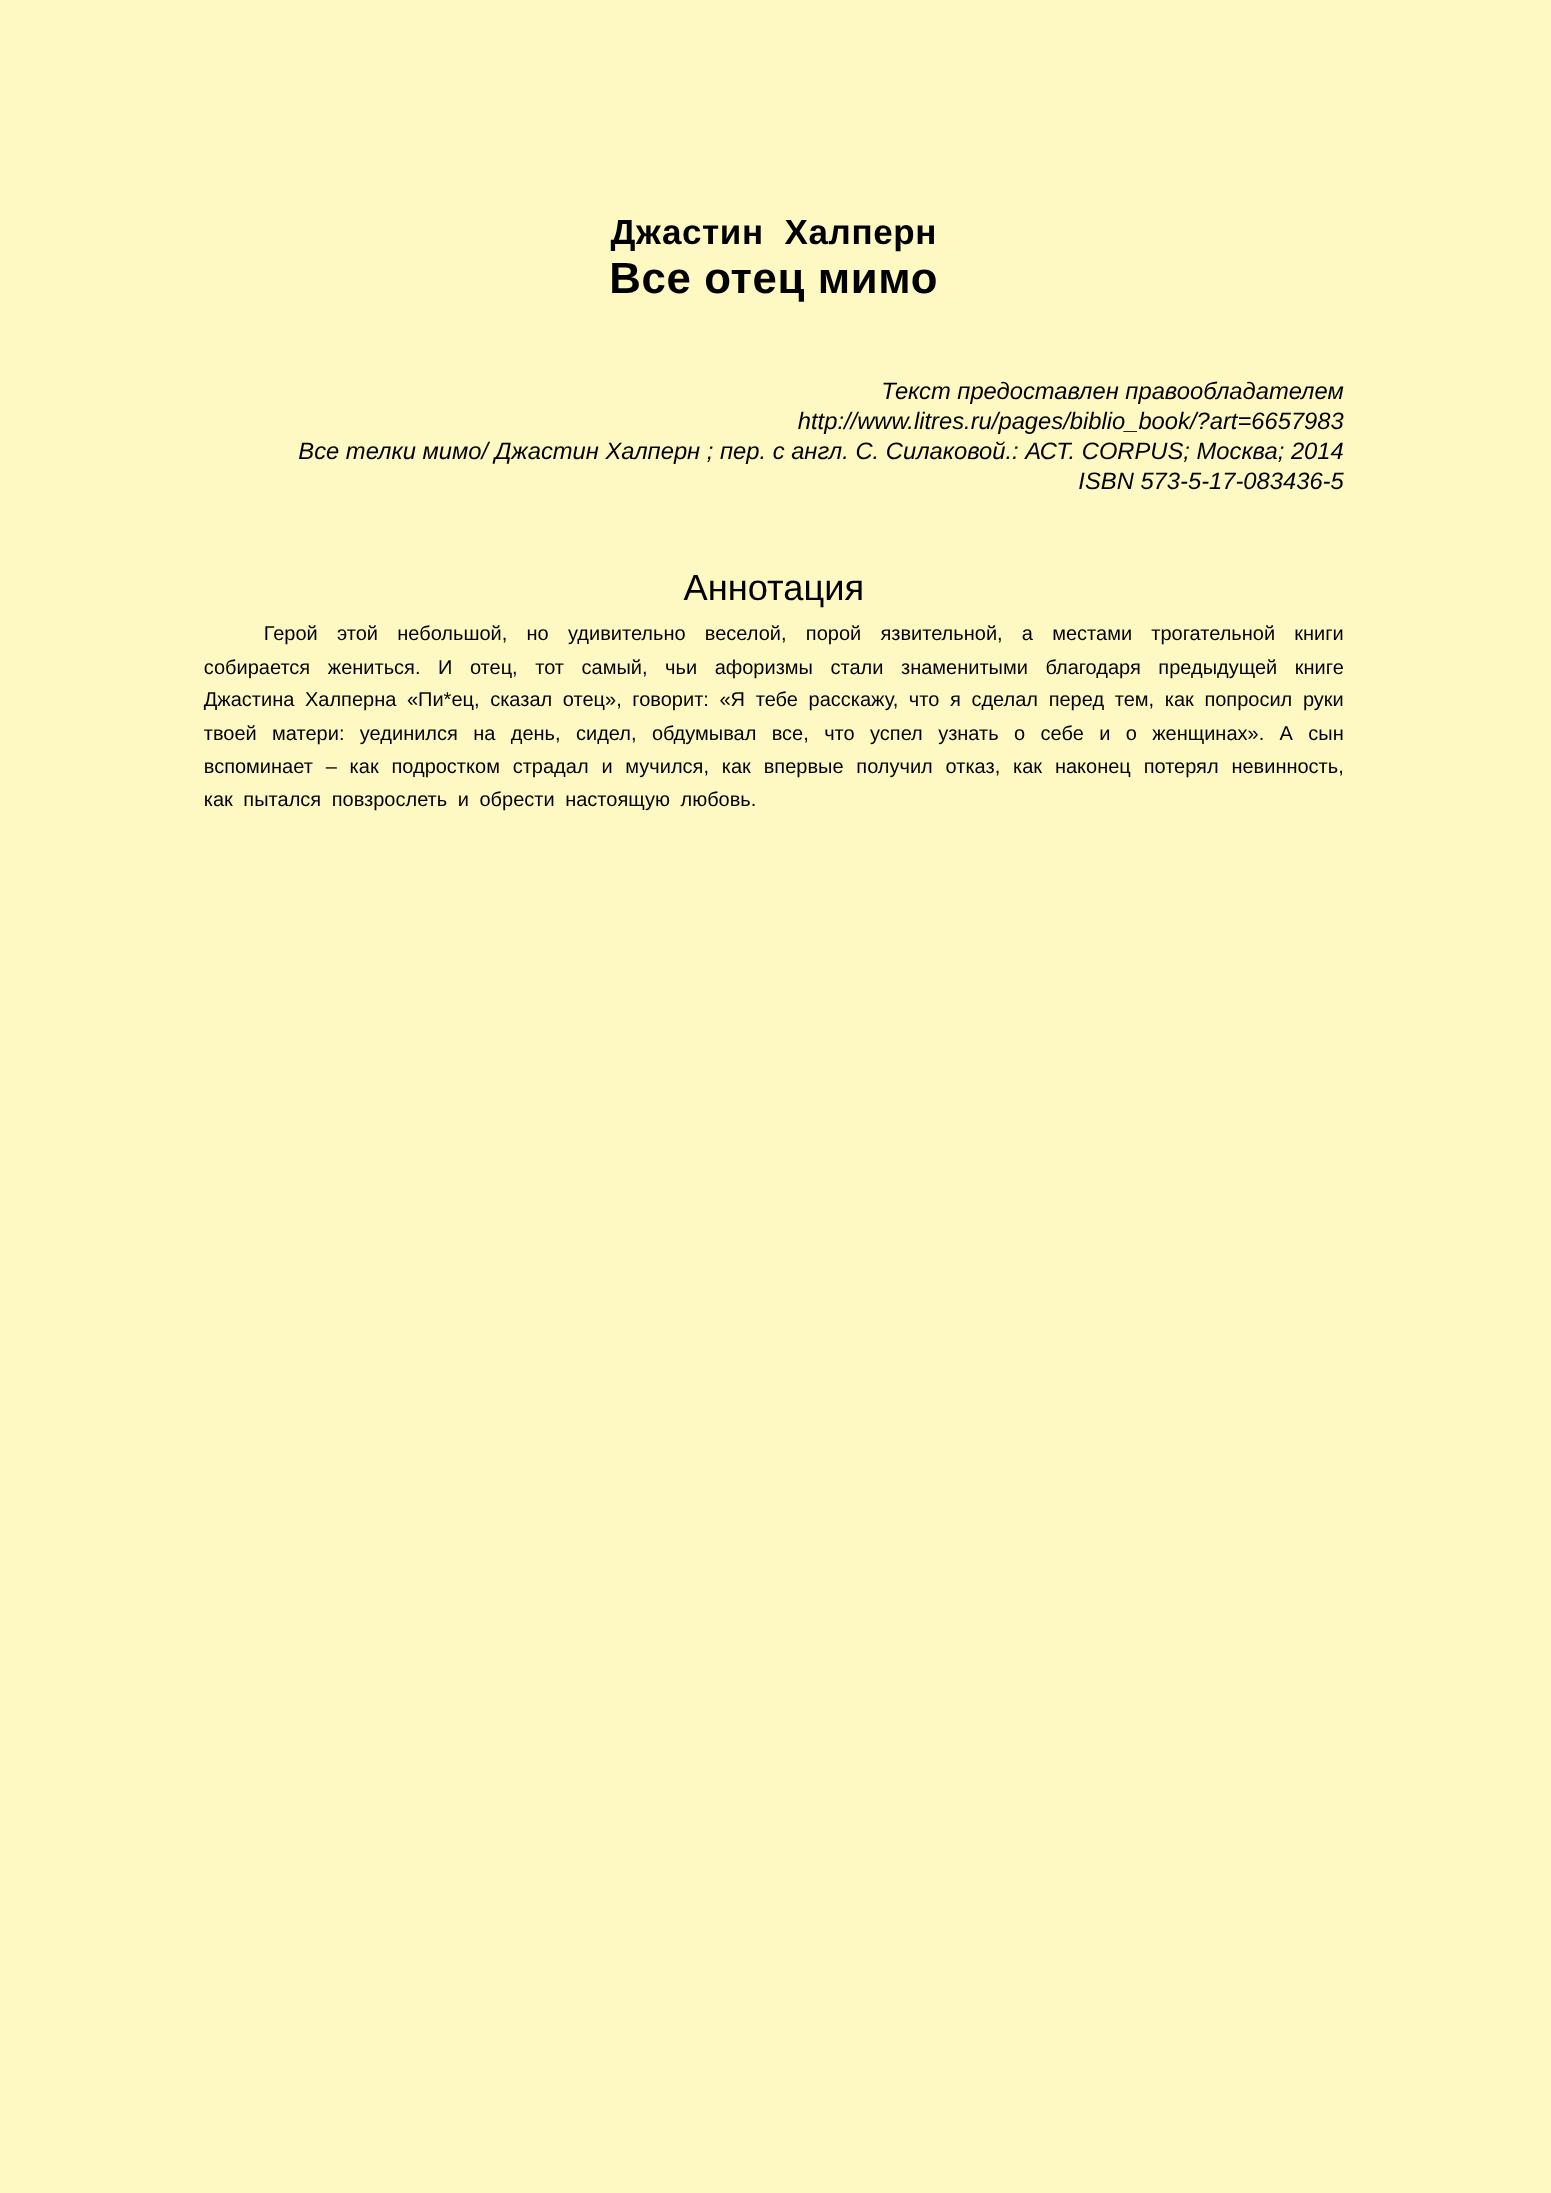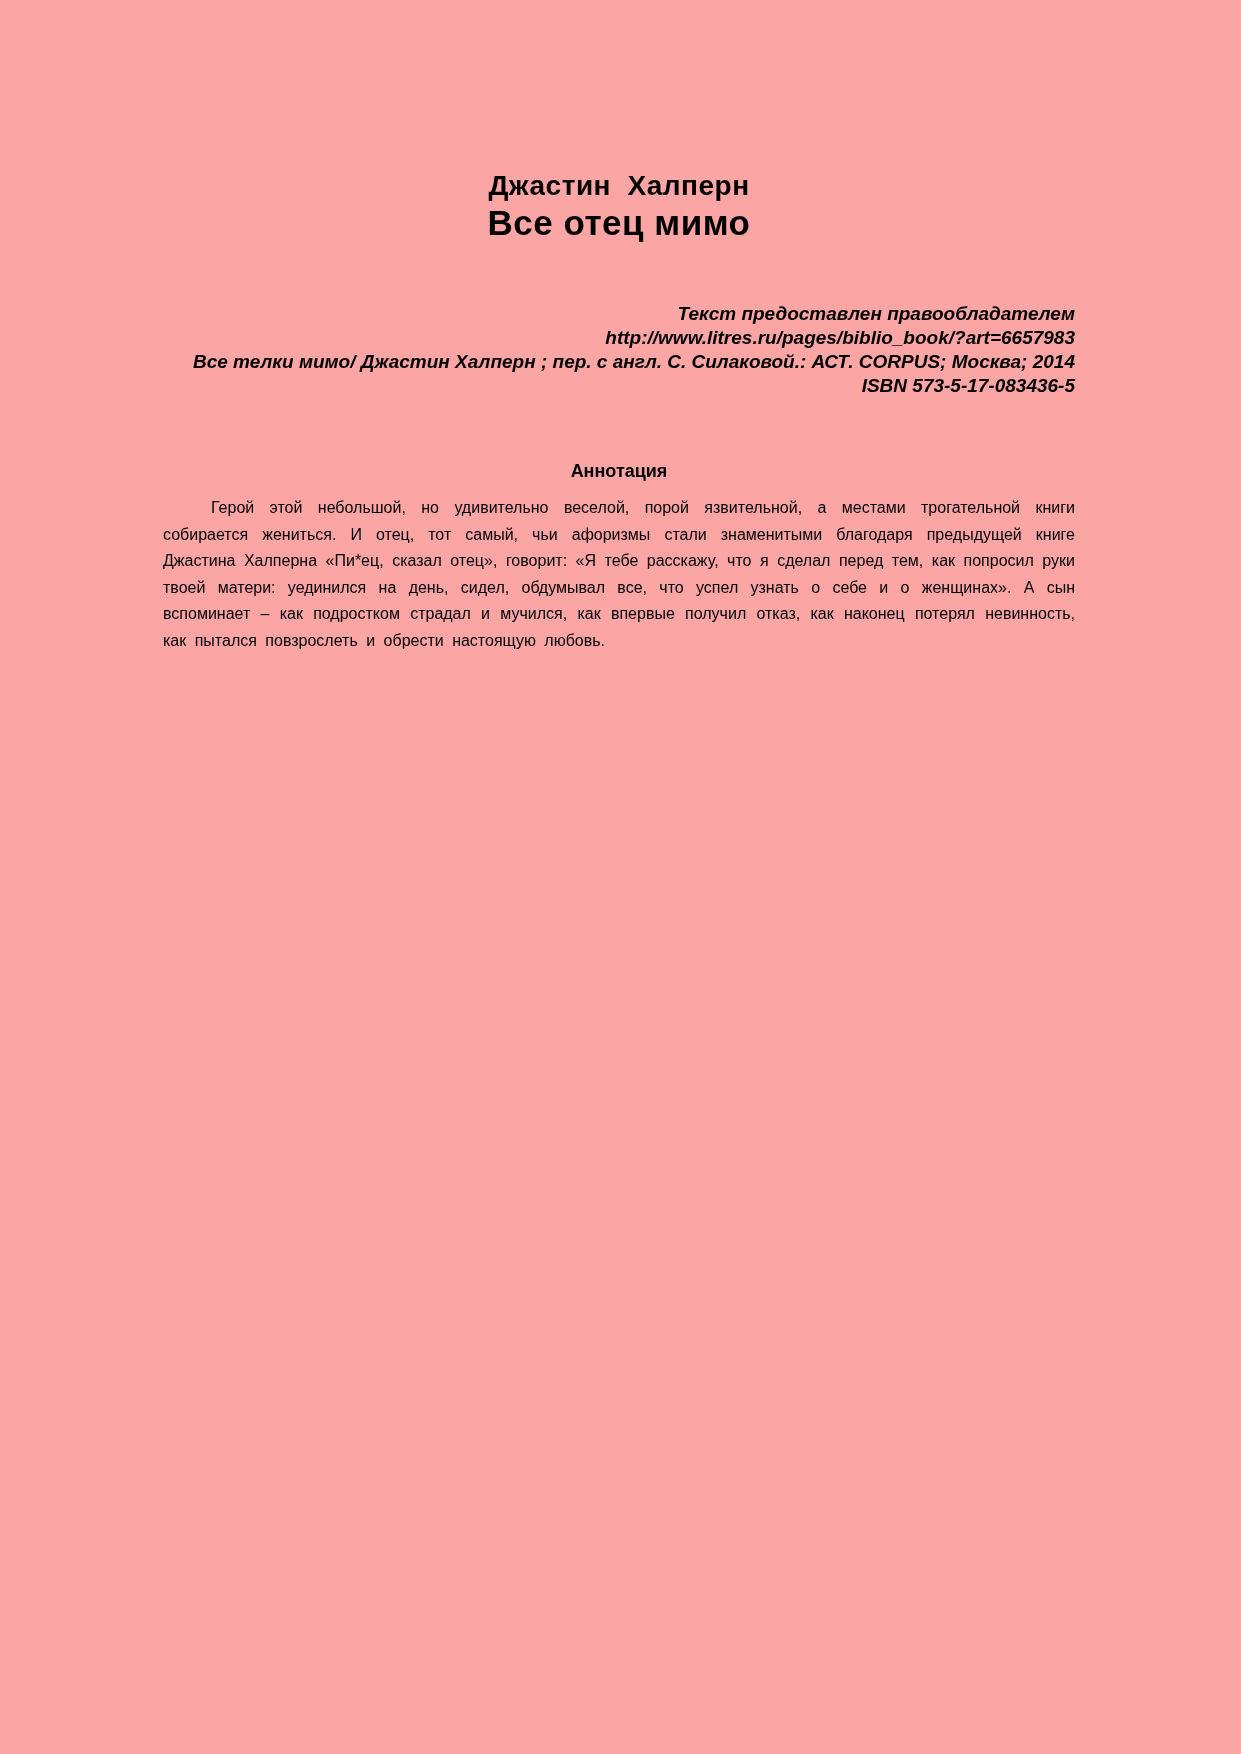--- a/index.html
+++ b/index.html
@@ -9,21 +9,21 @@
   body {
     width: 1241px;
     height: 1754px;
     font-family: "Liberation Sans", sans-serif;
     color: #000000;
     overflow: hidden;
   }
   .page {
     width: 1241px;
     height: 1754px;
-    background: #fca5a5;
+    background: #fef9c3;
     padding: 170px 166px 0 163px;
   }
   .title-block {
     text-align: center;
   }
   .author {
     font-size: 28px;
     font-weight: bold;
     line-height: 32px;
     white-space: pre-wrap;
@@ -34,27 +34,26 @@
     font-weight: bold;
     line-height: 42px;
     letter-spacing: 0.5px;
   }
   .metadata {
     margin-top: 58px;
     text-align: right;
     font-style: italic;
     font-size: 19px;
     line-height: 24px;
-    font-weight: bold;
   }
   .annotation-heading {
     margin-top: 58px;
     text-align: center;
-    font-size: 18px;
-    font-weight: bold;
+    font-size: 29px;
+    font-weight: normal;
     line-height: 30px;
   }
   .annotation-body {
     margin-top: 9px;
     font-size: 16px;
     line-height: 26.5px;
     text-align: justify;
     text-indent: 48px;
     word-spacing: 4px;
   }

